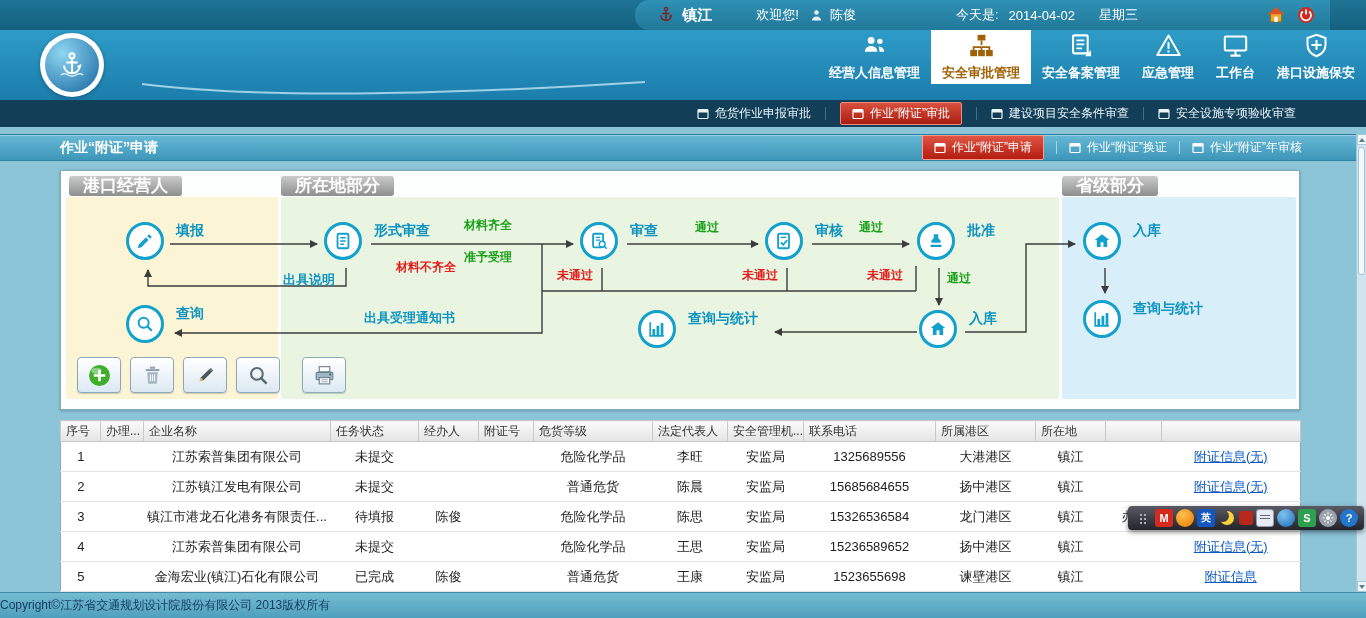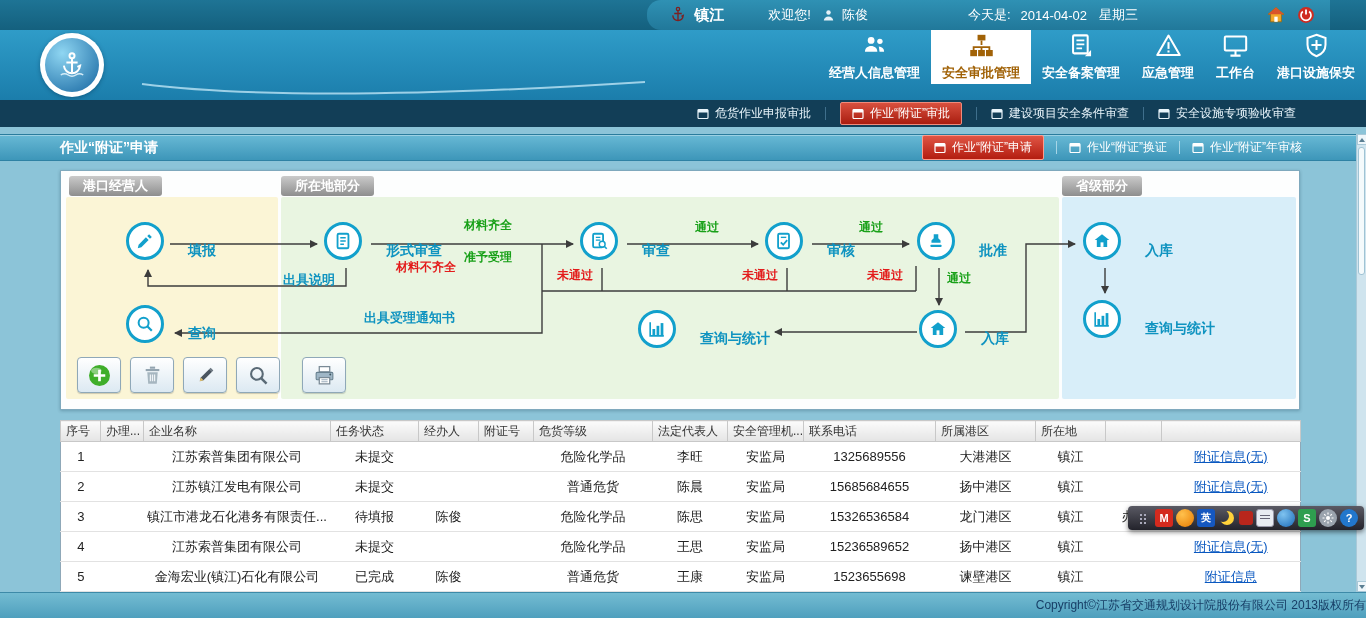--- a/index.html
+++ b/index.html
@@ -9,21 +9,21 @@
 
   
   .topbar{position:absolute;top:0;left:0;width:1366px;height:30px;background:linear-gradient(#1e7495,#14607e)}
   .topbar-panel{position:absolute;top:0;right:36px;height:30px;display:flex;align-items:center;background:linear-gradient(#2f91b4,#21789a);border-radius:14px 0 0 14px;padding:0 14px 0 22px;color:#fff}
   .topbar-panel .city{margin-left:7px;font-weight:bold;font-size:15px}
   .topbar-panel .welcome{margin-left:44px}
   .topbar-panel .usericon{margin-left:10px}
   .topbar-panel .user{margin-left:6px}
   .topbar-panel .datelabel{margin-left:100px}
   .topbar-panel .date{margin-left:10px}
-  .topbar-panel .weekday{margin-left:12px}
+  .topbar-panel .weekday{margin-left:24px}
   .topbar-panel .homebtn{margin-left:128px;cursor:pointer}
   .topbar-panel .powerbtn{margin-left:10px;cursor:pointer}
 
   
   .header{position:absolute;top:30px;left:0;width:1366px;height:70px;background:linear-gradient(180deg,#2f9cc8,#1b7dab);overflow:hidden}
   .logo{position:absolute;left:40px;top:3px;width:64px;height:64px;border-radius:50%;background:#fff;display:flex;align-items:center;justify-content:center;box-shadow:0 1px 4px rgba(0,40,70,.4)}
   .logo-inner{width:54px;height:54px;border-radius:50%;background:radial-gradient(circle at 32% 28%,#8fd6f2,#1565a0);display:flex;align-items:center;justify-content:center;color:#fff}
   .app-title{position:absolute;left:130px;top:13px;font-size:27px;font-weight:bold;color:#fff;letter-spacing:2px;text-shadow:2px 2px 4px rgba(0,50,80,.55);white-space:nowrap}
   .title-swoosh{position:absolute;left:140px;top:48px;width:510px;height:22px}
   .main-nav{position:absolute;right:0;top:0;height:54px;display:flex}
@@ -44,43 +44,43 @@
   .page-tab{display:flex;align-items:center;gap:6px;cursor:pointer;white-space:nowrap}
   .page-tab.active{background:linear-gradient(#e05545,#b31d10);border:1px solid #ff9a8a;padding:3px 11px;border-radius:2px}
   .tab-sep{width:1px;height:13px;background:#a6d6e7}
 
   
   .flow-panel{position:absolute;left:60px;top:170px;width:1240px;height:240px;background:#fdfefe;border:1px solid #7fa9bd;box-shadow:0 1px 3px rgba(0,40,60,.25)}
   .flow-section{position:absolute;top:26px;height:202px;border-radius:2px}
   .sec-yellow{left:5px;width:212px;background:#fbf5d6}
   .sec-green{left:220px;width:778px;background:#e9f5e1}
   .sec-blue{left:1001px;width:234px;background:#d8eef9}
-  .sec-tab{position:absolute;top:5px;height:20px;line-height:20px;padding:0 14px;background:linear-gradient(#cacaca,#8e8e8e);color:#fff;font-size:13px;font-weight:bold;border-radius:3px;z-index:3}
+  .sec-tab{position:absolute;top:5px;height:20px;line-height:20px;padding:0 14px;background:linear-gradient(#cacaca,#8e8e8e);color:#fff;font-size:17px;font-weight:bold;border-radius:3px;z-index:3}
   .flow-arrows{position:absolute;left:0;top:0;width:1240px;height:240px;z-index:1;pointer-events:none}
-  .fc-node{position:absolute;display:flex;align-items:flex-end;gap:24px;z-index:2}
+  .fc-node{position:absolute;display:flex;align-items:flex-start;gap:12px;z-index:2}
   .fc-circle{width:38px;height:38px;border:3px solid #12a0cc;border-radius:50%;background:#fff;color:#12a0cc;display:flex;align-items:center;justify-content:center;flex:none}
   .fc-circle svg{width:20px;height:20px}
   .fc-label{font-size:14px;font-weight:bold;color:#0f93c0;white-space:nowrap}
   .fl{position:absolute;font-size:12px;font-weight:bold;white-space:nowrap;z-index:2}
   .fl-g{color:#18a018}
   .fl-r{color:#e31b1b}
   .fl-t{color:#0f93c0;font-size:13px}
   .flow-toolbar{position:absolute;left:16px;top:186px;display:flex;gap:9px;z-index:4}
   .tool-btn{width:44px;height:36px;border:1px solid #8fa8b8;border-radius:4px;background:linear-gradient(#ffffff,#dce9f2);display:flex;align-items:center;justify-content:center;cursor:pointer;box-shadow:0 1px 1px rgba(0,0,0,.18)}
   .tool-btn.print{margin-left:13px}
   .tool-btn svg{width:23px;height:23px}
 
   
   .data-table{position:absolute;left:60px;top:420px;width:1240px;border-collapse:collapse;background:#fff;border:1px solid #8fa8b8;table-layout:fixed;font-size:13px;color:#222;z-index:1}
   .data-table th{height:21px;background:linear-gradient(#fbfbfb,#e4e4e4);border:1px solid #c8c8c8;font-weight:normal;text-align:left;padding:0 5px;font-size:12px;color:#333;overflow:hidden;white-space:nowrap}
   .data-table td{height:30px;border-bottom:1px solid #e2e2e2;text-align:center;overflow:hidden;white-space:nowrap}
   .data-table a{color:#0a58c0;text-decoration:underline;cursor:pointer}
 
   
-  .footer{position:absolute;left:0;top:592px;width:1366px;height:26px;background:linear-gradient(#74bcd2,#4e9fbd);border-top:1px solid #3d8aa8;display:flex;align-items:center;justify-content:flex-end;font-size:12px;color:#173e66}
+  .footer{position:absolute;left:0;top:592px;width:1366px;height:26px;background:linear-gradient(#74bcd2,#4e9fbd);border-top:1px solid #3d8aa8;display:flex;align-items:center;justify-content:flex-start;font-size:12px;color:#173e66}
 
   
   .ime-bar{position:absolute;left:1128px;top:506px;height:24px;display:flex;align-items:center;gap:3px;padding:0 6px;background:linear-gradient(#5a5a64,#23232b);border-radius:4px;box-shadow:0 2px 5px rgba(0,0,0,.5);z-index:50}
   .ime-icon{width:18px;height:18px;border-radius:3px;display:flex;align-items:center;justify-content:center;font-size:11px;font-weight:bold;color:#fff;cursor:pointer;flex:none}
   .grip{color:#aab;background:transparent;font-size:12px;letter-spacing:1px}
   .grip i{display:block;width:2px;height:2px;background:#aab;box-shadow:0 4px 0 #aab,0 8px 0 #aab,4px 0 0 #aab,4px 4px 0 #aab,4px 8px 0 #aab;margin:-6px 2px 0 -2px}
   .crescent{width:14px;height:14px;border-radius:50%;background:transparent;box-shadow:inset -4px -2px 0 1px #ffd23a}
   .kbd{background:#e8ecf2;border:1px solid #99a;display:block}
   .kbd i{display:block;width:10px;height:6px;margin:5px auto 0;background:repeating-linear-gradient(#667 0 1px,#e8ecf2 1px 3px)}
 

